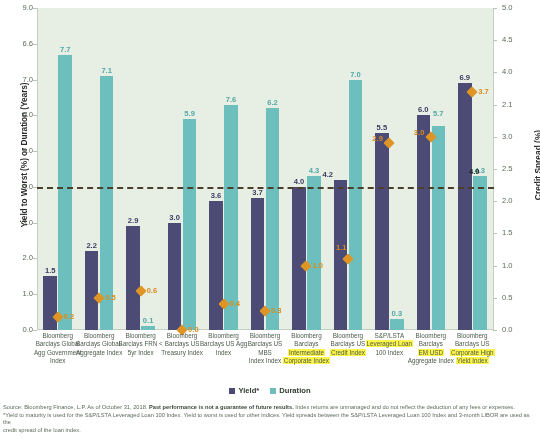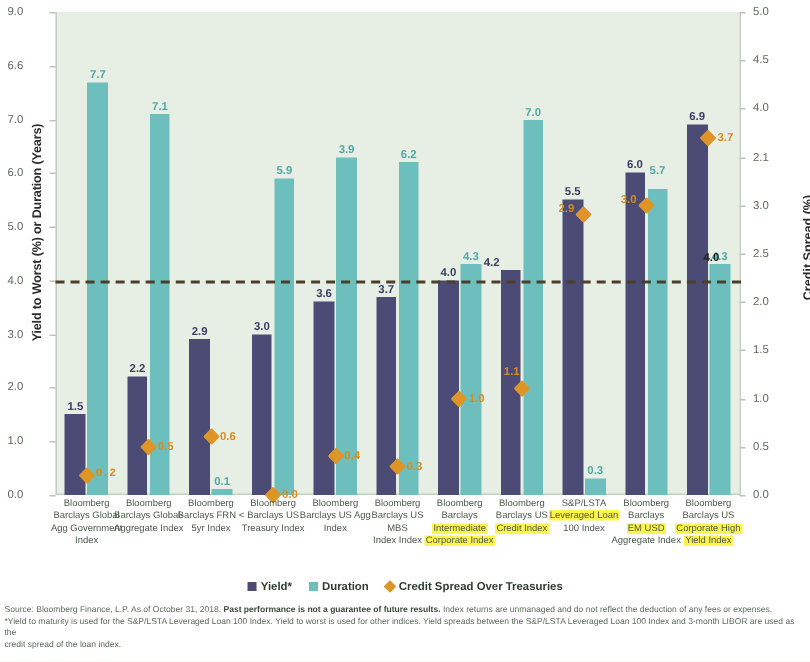--- a/index.html
+++ b/index.html
@@ -41,21 +41,21 @@
     left:448px;top:160px;
     width:180px;text-align:center;
     transform:rotate(-90deg);
     font-size:8.4px;font-weight:bold;color:#2b2b2b;
   }
 
   
   .tick{
     position:absolute;font-size:7.6px;color:#5c6b5c;white-space:nowrap;
   }
-  .tick-l{right:0;text-align:left;width:28px;}
+  .tick-l{right:0;text-align:right;width:28px;}
   .tick-r{left:0;text-align:left;width:30px;}
   .tickmark{position:absolute;width:4px;height:1px;background:#b9c6b6;}
 
   
   .bar{position:absolute;bottom:0;}
   .bar.yield{background:#4b4b75;}
   .bar.dur{background:#6cbfbd;}
   .bar-lbl{
     position:absolute;font-size:7.6px;font-weight:bold;white-space:nowrap;
     text-align:center;
@@ -173,21 +173,21 @@
       <div class="tick tick-r" style="left: 502px; top: 3px;">5.0</div>
       <div class="tickmark" style="left: 493px; top: 8px;"></div>
     </div>
 
   <div id="bars">
       <div class="bar yield" style="left: 43.4773px; width: 13.5px; top: 276.333px; height: 53.6667px; bottom: auto;"></div>
       <div class="bar-lbl yield" style="left: 38.4773px; width: 23.5px; top: 266.333px;">1.5</div>
       <div class="bar dur" style="left: 58.4773px; width: 13.5px; top: 54.5111px; height: 275.489px; bottom: auto;"></div>
       <div class="bar-lbl dur" style="left: 53.4773px; width: 23.5px; top: 44.5111px;">7.7</div>
       <div class="diamond" style="left: 53.7273px; top: 313.12px;"></div>
-      <div class="diamond-lbl" style="left: 63.7273px; top: 312.12px; font-family: Liberation Mono, monospace;">0.2</div>
+      <div class="diamond-lbl" style="left: 63.7273px; top: 312.12px;">0.2</div>
       <div class="bar yield" style="left: 84.9318px; width: 13.5px; top: 251.289px; height: 78.7111px; bottom: auto;"></div>
       <div class="bar-lbl yield" style="left: 79.9318px; width: 23.5px; top: 241.289px;">2.2</div>
       <div class="bar dur" style="left: 99.9318px; width: 13.5px; top: 75.9778px; height: 254.022px; bottom: auto;"></div>
       <div class="bar-lbl dur" style="left: 94.9318px; width: 23.5px; top: 65.9778px;">7.1</div>
       <div class="diamond" style="left: 95.1818px; top: 293.8px;"></div>
       <div class="diamond-lbl" style="left: 105.182px; top: 292.8px;">0.5</div>
       <div class="bar yield" style="left: 126.386px; width: 13.5px; top: 226.244px; height: 103.756px; bottom: auto;"></div>
       <div class="bar-lbl yield" style="left: 121.386px; width: 23.5px; top: 216.244px;">2.9</div>
       <div class="bar dur" style="left: 141.386px; width: 13.5px; top: 326.422px; height: 3.57778px; bottom: auto;"></div>
       <div class="bar-lbl dur" style="left: 136.386px; width: 23.5px; top: 316.422px;">0.1</div>
@@ -195,21 +195,21 @@
       <div class="diamond-lbl" style="left: 146.636px; top: 286.36px;">0.6</div>
       <div class="bar yield" style="left: 167.841px; width: 13.5px; top: 222.667px; height: 107.333px; bottom: auto;"></div>
       <div class="bar-lbl yield" style="left: 162.841px; width: 23.5px; top: 212.667px;">3.0</div>
       <div class="bar dur" style="left: 182.841px; width: 13.5px; top: 118.911px; height: 211.089px; bottom: auto;"></div>
       <div class="bar-lbl dur" style="left: 177.841px; width: 23.5px; top: 108.911px;">5.9</div>
       <div class="diamond" style="left: 178.091px; top: 326px;"></div>
       <div class="diamond-lbl" style="left: 188.091px; top: 325px;">0.0</div>
       <div class="bar yield" style="left: 209.295px; width: 13.5px; top: 201.2px; height: 128.8px; bottom: auto;"></div>
       <div class="bar-lbl yield" style="left: 204.295px; width: 23.5px; top: 191.2px;">3.6</div>
       <div class="bar dur" style="left: 224.295px; width: 13.5px; top: 104.6px; height: 225.4px; bottom: auto;"></div>
-      <div class="bar-lbl dur" style="left: 219.295px; width: 23.5px; top: 94.6px;">3.9</div>
+      <div class="bar-lbl dur" style="left: 219.295px; width: 23.5px; top: 94.6px;">7.6</div>
       <div class="diamond" style="left: 219.545px; top: 300.24px;"></div>
       <div class="diamond-lbl" style="left: 229.545px; top: 299.24px;">0.4</div>
       <div class="bar yield" style="left: 250.75px; width: 13.5px; top: 197.622px; height: 132.378px; bottom: auto;"></div>
       <div class="bar-lbl yield" style="left: 245.75px; width: 23.5px; top: 187.622px;">3.7</div>
       <div class="bar dur" style="left: 265.75px; width: 13.5px; top: 108.178px; height: 221.822px; bottom: auto;"></div>
       <div class="bar-lbl dur" style="left: 260.75px; width: 23.5px; top: 98.1778px;">6.2</div>
       <div class="diamond" style="left: 261px; top: 306.68px;"></div>
       <div class="diamond-lbl" style="left: 271px; top: 305.68px;">0.3</div>
       <div class="bar yield" style="left: 292.205px; width: 13.5px; top: 186.889px; height: 143.111px; bottom: auto;"></div>
       <div class="bar-lbl yield" style="left: 287.205px; width: 23.5px; top: 176.889px;">4.0</div>
@@ -310,24 +310,20 @@
 
   <div class="legend">
     <div class="item">
       <span class="sw-sq y"></span>
       <span>Yield*</span>
     </div>
     <div class="item">
       <span class="sw-sq d"></span>
       <span>Duration</span>
     </div>
-    <div class="item">
-      <span class="sw-di"></span>
-      <span>Credit Spread Over Treasuries</span>
-    </div>
   </div>
 
   <div class="source">
     <div><span>Source: Bloomberg Finance, L.P. As of October 31, 2018. </span><b>Past performance is not a guarantee of future results.</b><span> Index returns are unmanaged and do not reflect the deduction of any fees or expenses.</span></div>
     <div>*Yield to maturity is used for the S&amp;P/LSTA Leveraged Loan 100 Index. Yield to worst is used for other indices. Yield spreads between the S&amp;P/LSTA Leveraged Loan 100 Index and 3-month LIBOR are used as the</div>
     <div>credit spread of the loan index.</div>
   </div>
 
 </div>
 

